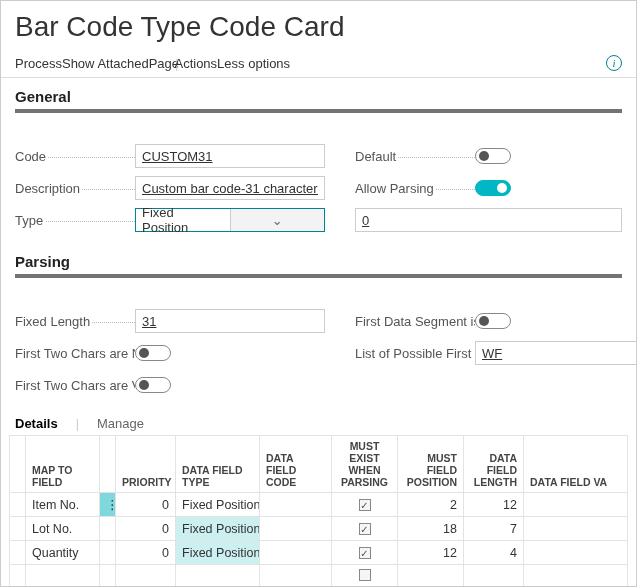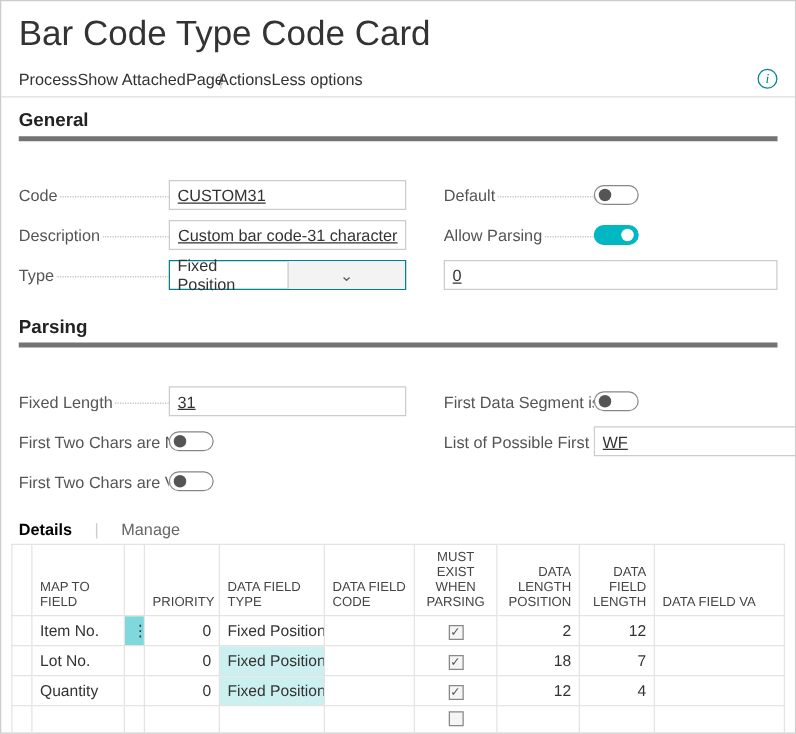--- a/index.html
+++ b/index.html
@@ -25,21 +25,21 @@
 .combo .chev { width: 20px; text-align: center; color: #666; border-left: 1px solid #ccc; background: #f3f3f3; height: 100%; display: flex; align-items: center; justify-content: center; }
 .toggle { width: 36px; height: 16px; border: 1px solid #888; border-radius: 9px; position: relative; background: #fff; }
 .toggle .knob { width: 10px; height: 10px; border-radius: 50%; background: #555; position: absolute; top: 2px; left: 3px; }
 .toggle.on { background: #00b7c3; border-color: #00b7c3; }
 .toggle.on .knob { background: #fff; left: auto; right: 3px; }
 .details-tabs { display: flex; align-items: center; gap: 18px; padding: 8px 14px 4px; }
 .details-tabs .tab { color: #666; cursor: pointer; }
 .details-tabs .tab.active { color: #000; font-weight: 600; }
 .details-tabs .vsep { color: #ccc; }
 table { border-collapse: collapse; width: calc(100% - 16px); margin: 0 8px; table-layout: fixed; }
-th { font-size: 10.5px; font-weight: 400; color: #444; text-align: left; padding: 4px 6px; border: 1px solid #e3e3e3; vertical-align: bottom; height: 44px; }
+th { font-size: 10.5px; font-weight: 700; color: #444; text-align: left; padding: 4px 6px; border: 1px solid #e3e3e3; vertical-align: bottom; height: 44px; }
 th.r { text-align: right; }
 th.c { text-align: center; }
 td { font-size: 12.5px; padding: 3px 6px; border: 1px solid #e3e3e3; height: 24px; white-space: nowrap; overflow: hidden; }
 td.r { text-align: right; }
 td.c { text-align: center; }
 .hl-teal { background: #cceff0; }
 .hl-teal-dark { background: #7ed8dc; }
 .handle { width: 14px; }
 .vdots { display: inline-block; width: 10px; text-align: center; color: #333; line-height: 10px; }
 .cbx { width: 12px; height: 12px; border: 1px solid #888; display: inline-flex; align-items: center; justify-content: center; font-size: 10px; color: #555; background: #f5f5f5; }
@@ -157,21 +157,21 @@
   </colgroup>
   <thead>
     <tr>
       <th class="handle"></th>
       <th>MAP TO FIELD</th>
       <th class="handle"></th>
       <th class="r">PRIORITY</th>
       <th>DATA FIELD TYPE</th>
       <th>DATA FIELD CODE</th>
       <th class="c">MUST EXIST WHEN PARSING</th>
-      <th class="r">DATA LENGTH POSITION</th>
+      <th class="r">MUST FIELD POSITION</th>
       <th class="r">DATA FIELD LENGTH</th>
       <th>DATA FIELD VA</th>
     </tr>
   </thead>
   <tbody id="tbody">
       <tr>
         <td class="handle"></td>
         <td class="">Item No.</td>
         <td class="handle hl-teal-dark"><span class="vdots">⋮</span></td>
         <td class="r">0</td>

